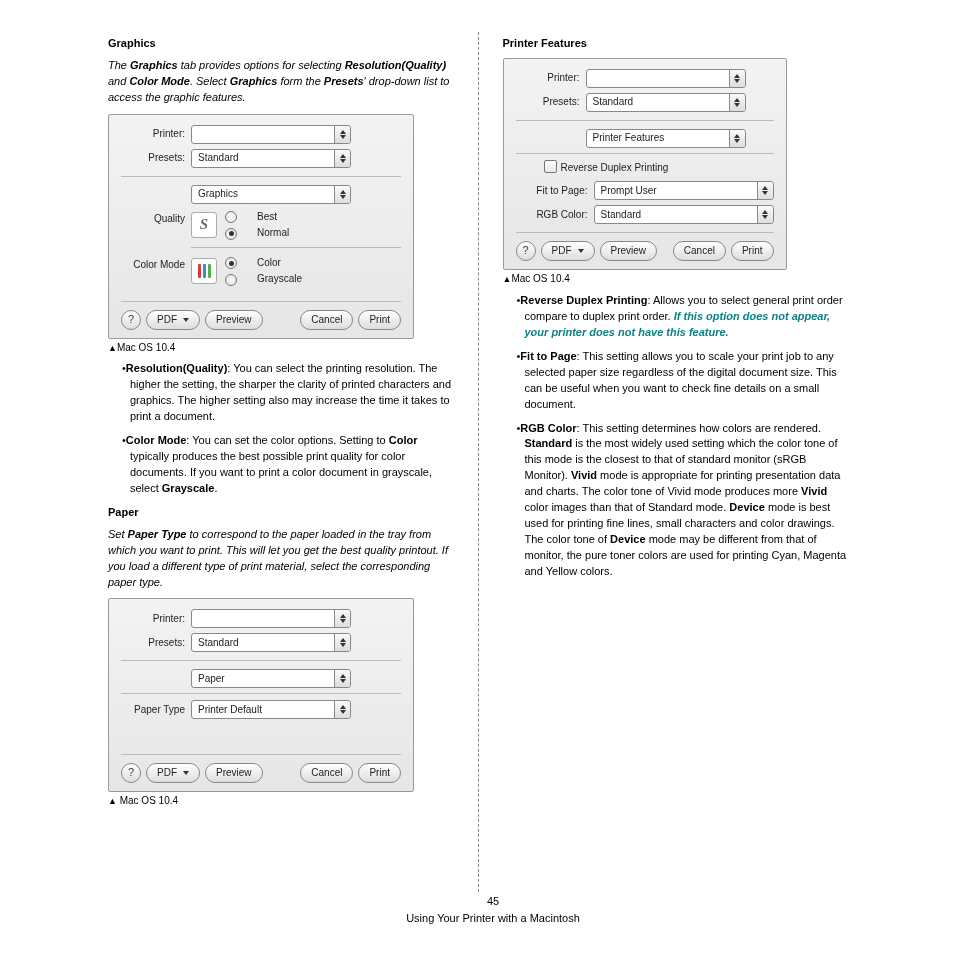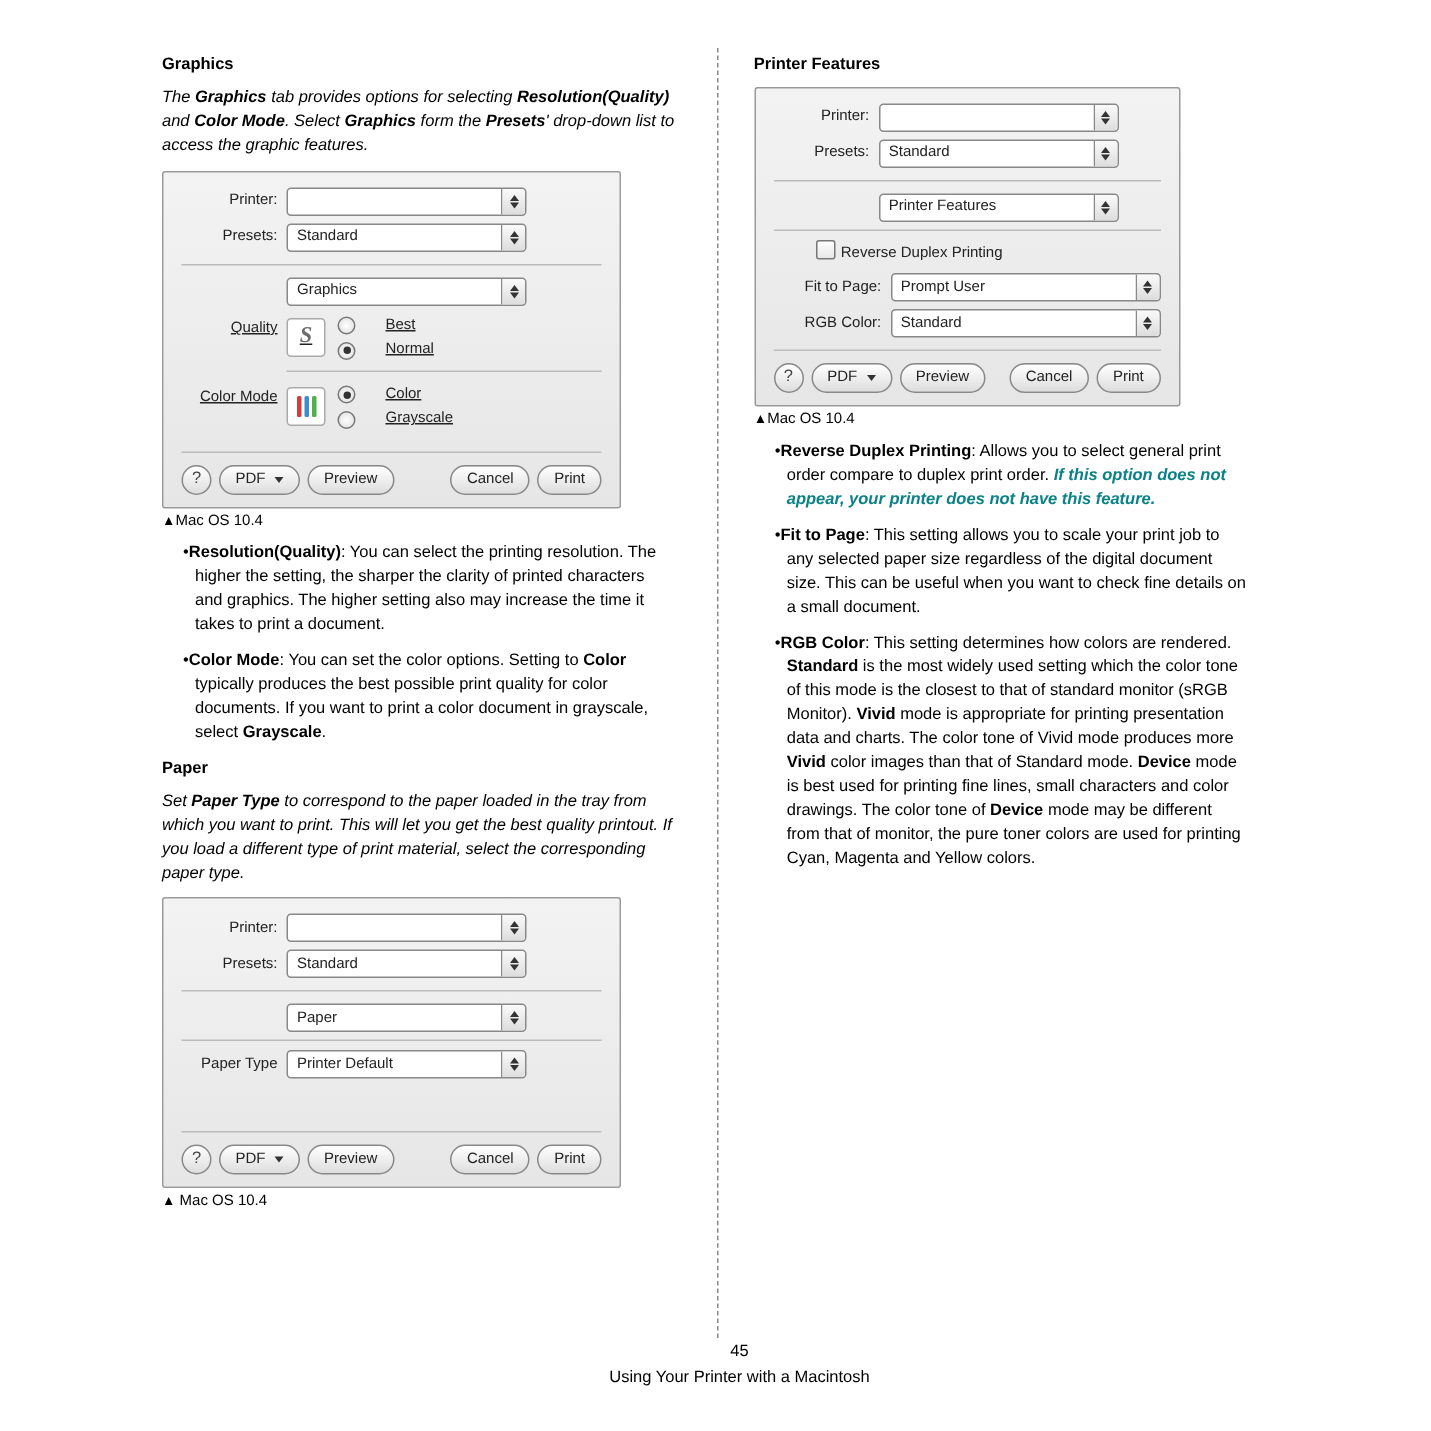--- a/index.html
+++ b/index.html
@@ -7,42 +7,42 @@
   .content { position: absolute; top: 36px; left: 108px; width: 740px; display: flex; flex-direction: row; gap: 0; }
   .column { width: 356px; font-size: 11px; line-height: 1.45; }
   .col-left { padding-right: 24px; }
   .col-right { padding-left: 24px; }
   .divider { width: 0; border-left: 1px dashed #888; height: 860px; margin-top: -4px; }
   h4 { font-size: 11px; font-weight: bold; margin: 0 0 6px 0; }
   p { margin: 0 0 8px 0; font-style: italic; }
   b { font-weight: bold; }
   .emph { font-weight: bold; color: #0a8286; font-style: italic; }
   ul { list-style: none; padding: 0; margin: 6px 0 8px 14px; }
-  ul li { margin: 0 16px 8px 0; text-indent: -8px; padding-left: 8px; }
+  ul li { margin: 0 0 8px 0; text-indent: -8px; padding-left: 8px; }
   ul li::before { content: "•"; }
   .caption { font-size: 10px; margin-top: 2px; }
   .caption::before { content: "▲"; font-size: 9px; }
   .footer { position: absolute; bottom: 28px; left: 16px; width: 954px; text-align: center; font-size: 11px; line-height: 1.5; }
 
   
   .panel { border: 1px solid #999; background: linear-gradient(#f3f3f3, #e6e6e6); border-radius: 2px; font-family: "Lucida Grande", "Helvetica Neue", Arial, sans-serif; font-size: 10px; color: #222; width: 304px; margin: 6px 0 2px 0; }
   .panel-inner { padding: 10px 12px 8px 12px; }
   .row { display: flex; align-items: center; margin-bottom: 5px; }
   .row .label { width: 64px; text-align: right; padding-right: 6px; font-size: 10px; color: #222; }
   .select { flex: 1; height: 17px; background: #fff; border: 1px solid #888; border-radius: 3px; display: flex; align-items: center; position: relative; padding: 0 18px 0 6px; font-size: 10px; }
   .select-small { width: 134px; flex: none; }
   .select-full { flex: 1; }
   .stepper { position: absolute; right: 0; top: 0; bottom: 0; width: 15px; border-left: 1px solid #888; background: linear-gradient(#fafafa, #ddd); border-radius: 0 3px 3px 0; display: flex; flex-direction: column; align-items: center; justify-content: center; }
   .stepper::before { content: ""; border-left: 3px solid transparent; border-right: 3px solid transparent; border-bottom: 4px solid #333; margin-bottom: 1px; }
   .stepper::after { content: ""; border-left: 3px solid transparent; border-right: 3px solid transparent; border-top: 4px solid #333; }
   .hr { border-top: 1px solid #bbb; margin: 8px 0; }
   .hr-short { border-top: 1px solid #bbb; margin: 4px 0 6px 0; }
 
   .groupbox { margin: 6px 0 4px 0; }
-  .grouprow { display: flex; align-items: flex-start; margin-bottom: 8px; text-decoration: underline; }
+  .grouprow { display: flex; align-items: flex-start; margin-bottom: 8px; }
   .grouprow .glabel { width: 64px; text-align: right; padding-right: 6px; font-size: 10px; color: #222; padding-top: 2px; }
   .gbody { flex: 1; border-bottom: 1px solid #bbb; padding-bottom: 6px; display: flex; align-items: center; gap: 8px; }
   .gbody.noborder { border-bottom: none; }
   .swatch { width: 24px; height: 24px; background: #fff; border: 1px solid #aaa; border-radius: 3px; display: flex; align-items: center; justify-content: center; font-family: Georgia, serif; font-size: 15px; color: #6d6d6d; font-style: italic; font-weight: bold; }
   .swatch-stripes { display: flex; gap: 2px; }
   .swatch-stripes span { width: 3px; height: 14px; border-radius: 1px; }
   .radios { display: flex; flex-direction: column; gap: 2px; font-size: 10px; }
   .radio { display: flex; align-items: center; gap: 20px; }
   .rdot { width: 10px; height: 10px; border: 1px solid #777; border-radius: 50%; background: radial-gradient(#fff, #ddd); display: flex; align-items: center; justify-content: center; }
   .rdot.checked::after { content: ""; width: 5px; height: 5px; background: #333; border-radius: 50%; }

